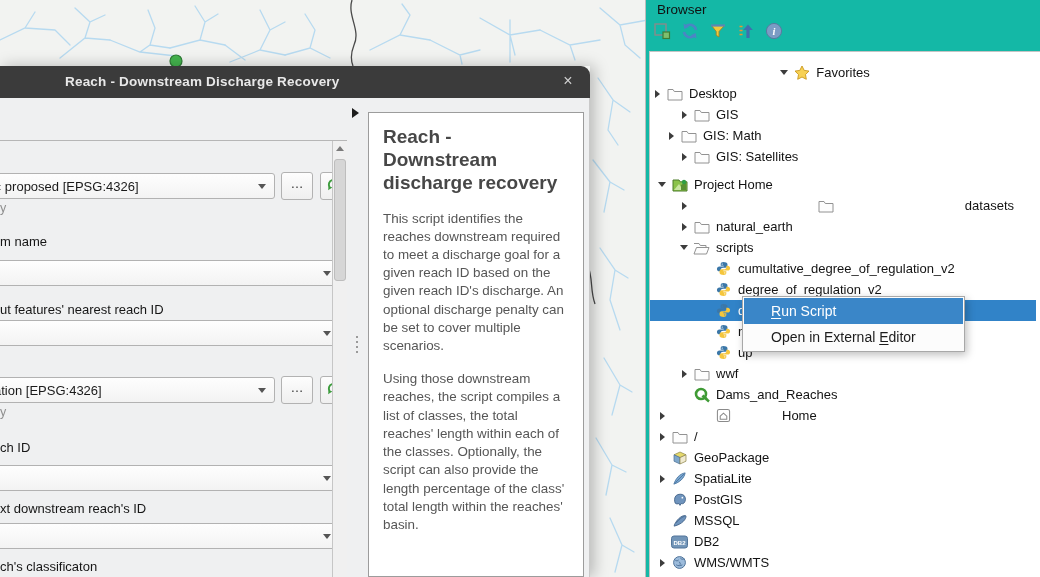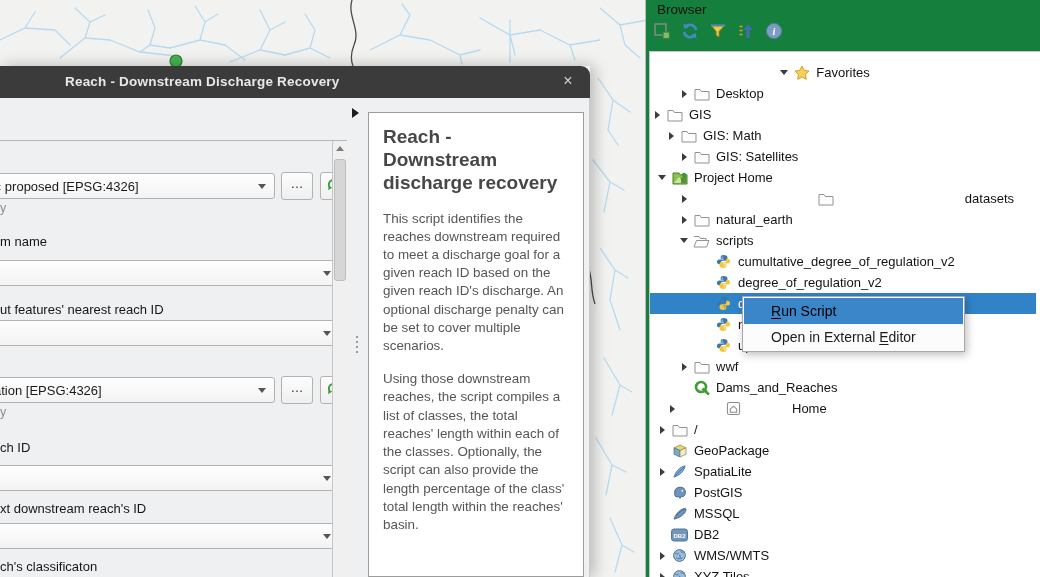--- a/index.html
+++ b/index.html
@@ -53,21 +53,21 @@
   #splitter-dots{position:absolute;left:356px;top:235px;}
   #splitter-dots i{display:block;width:2px;height:2px;background:#9a9a9a;margin:3px 0;}
 
   
   #help-panel{position:absolute;left:368px;top:14px;width:187px;bottom:0;background:#fff;
               border:1px solid #9c9c9c;padding:10px 13px 0 14px;overflow:hidden;}
   #help-heading{font-size:19px;font-weight:bold;color:#474747;line-height:1.22;margin:2px 0 15px;}
   .help-par{font-size:13.4px;color:#565656;line-height:1.36;margin:0 0 15px;}
 
   
-  #browser-panel{position:absolute;left:645px;top:0;width:395px;height:577px;background:#15803d;
+  #browser-panel{position:absolute;left:645px;top:0;width:395px;height:577px;background:#14b8a6;
                  border-left:1px solid #bdbdbd;z-index:5;}
   #browser-title{position:absolute;left:11px;top:2px;font-size:13.5px;color:#111;}
   #browser-toolbar{position:absolute;left:4px;top:21px;display:flex;gap:4px;}
   .tb-btn{width:24px;height:24px;display:flex;align-items:center;justify-content:center;border-radius:3px;}
   #tree-wrap{position:absolute;left:3px;top:51px;right:0;bottom:0;background:#ffffff;
              border-left:1px solid #c4c4c4;border-top:1px solid #c4c4c4;overflow:hidden;}
   .tree-row{height:21px;width:337px;display:flex;align-items:center;font-size:13px;color:#131313;}
   .tree-row:first-child{margin-top:10px;justify-content:center;}
   .tree-row.selected{background:#3183c8;color:#ffffff;}
   .exp-slot{width:14px;display:flex;justify-content:center;flex:0 0 14px;}
@@ -77,21 +77,21 @@
               border-right:4px solid transparent;}
   .tree-icon{width:17px;height:16px;margin:0 6px 0 2px;flex:0 0 17px;display:flex;
              align-items:center;justify-content:center;}
   .tree-label{white-space:nowrap;}
 
   
   #context-menu{position:absolute;left:742px;top:296px;width:219px;background:#fcfcfc;
                 border:1px solid #a8a8a8;padding:1px;z-index:50;
                 box-shadow:2px 3px 8px rgba(0,0,0,.25);}
   .menu-item{height:26px;line-height:26px;padding-left:27px;font-size:14px;color:#1c1c1c;}
-  .menu-item.hl{background:#3a86c8;color:#000000;}
+  .menu-item.hl{background:#3a86c8;color:#ffffff;}
   .menu-item u{text-underline-offset:2px;}
 </style>
 </head>
 <body>
 
 <div id="map-layer">
   <svg width="660" height="577" viewBox="0 0 660 577">
     <g fill="none" stroke="#b7daf0" stroke-width="1.3" stroke-linecap="round">
       <path d="M0 40 L25 28 L55 30 M25 28 L35 12 M55 30 L70 45"></path>
       <path d="M60 58 L85 38 L110 40 M85 38 L90 22 L105 15 M90 22 L75 8"></path>
@@ -246,40 +246,40 @@
         <span class="exp-slot">
           <span class="exp-open"></span>
         </span>
         <span class="tree-icon">
           <svg width="16" height="16" viewBox="0 0 16 16">
             <path d="M8 1l2.2 4.4 4.8.7-3.5 3.4.8 4.8L8 12l-4.3 2.3.8-4.8L1 6.1l4.8-.7z" fill="#f7d154" stroke="#c9971c" stroke-width="0.9"></path>
           </svg>
         </span>
         <span class="tree-label">Favorites</span>
       </div>
+      <div class="tree-row" style="">
+        <span class="exp-slot">
+          <span class="exp-closed"></span>
+        </span>
+        <span class="tree-icon">
+          <svg width="16" height="14" viewBox="0 0 16 14">
+            <path d="M1 2.5h5l1.3 2H15v8.5H1z" fill="#fdfdfd" stroke="#929292"></path>
+          </svg>
+        </span>
+        <span class="tree-label">Desktop</span>
+      </div>
       <div class="tree-row" style="padding-left: 27px;">
         <span class="exp-slot">
           <span class="exp-closed"></span>
         </span>
         <span class="tree-icon">
           <svg width="16" height="14" viewBox="0 0 16 14">
             <path d="M1 2.5h5l1.3 2H15v8.5H1z" fill="#fdfdfd" stroke="#929292"></path>
           </svg>
         </span>
-        <span class="tree-label">Desktop</span>
-      </div>
-      <div class="tree-row" style="">
-        <span class="exp-slot">
-          <span class="exp-closed"></span>
-        </span>
-        <span class="tree-icon">
-          <svg width="16" height="14" viewBox="0 0 16 14">
-            <path d="M1 2.5h5l1.3 2H15v8.5H1z" fill="#fdfdfd" stroke="#929292"></path>
-          </svg>
-        </span>
         <span class="tree-label">GIS</span>
       </div>
       <div class="tree-row" style="padding-left: 14px;">
         <span class="exp-slot">
           <span class="exp-closed"></span>
         </span>
         <span class="tree-icon">
           <svg width="16" height="14" viewBox="0 0 16 14">
             <path d="M1 2.5h5l1.3 2H15v8.5H1z" fill="#fdfdfd" stroke="#929292"></path>
           </svg>
@@ -290,21 +290,21 @@
         <span class="exp-slot">
           <span class="exp-closed"></span>
         </span>
         <span class="tree-icon">
           <svg width="16" height="14" viewBox="0 0 16 14">
             <path d="M1 2.5h5l1.3 2H15v8.5H1z" fill="#fdfdfd" stroke="#929292"></path>
           </svg>
         </span>
         <span class="tree-label">GIS: Satellites</span>
       </div>
-      <div class="tree-row" style="padding-left: 5px;">
+      <div class="tree-row" style="padding-left: 5px; margin-top: 7px;">
         <span class="exp-slot">
           <span class="exp-open"></span>
         </span>
         <span class="tree-icon">
           <svg width="16" height="14" viewBox="0 0 16 14">
             <path d="M1 2h6l1.2 1.8H15V13H1z" fill="#8bc34a" stroke="#4c7d2a"></path>
             <path d="M2 12l5-6 4 6z" fill="#c8e6a0"></path>
             <path d="M9 7l5-3v8h-5z" fill="#5a9132"></path>
             <circle cx="12" cy="4" r="2.2" fill="#2f9e44"></circle>
           </svg>
@@ -411,21 +411,21 @@
         <span class="tree-icon">
           <svg width="16" height="16" viewBox="0 0 16 16">
             <circle cx="7" cy="7" r="5" fill="none" stroke="#3f9b35" stroke-width="2.6"></circle>
             <path d="M8.5 8.5L14 13.5" stroke="#3f9b35" stroke-width="3"></path>
             <rect x="11.5" y="11.5" width="4.5" height="4.5" fill="#ffffff"></rect>
             <path d="M10 10l5 4.5" stroke="#3f9b35" stroke-width="2.4"></path>
           </svg>
         </span>
         <span class="tree-label">Dams_and_Reaches</span>
       </div>
-      <div class="tree-row" style="padding-left: 15px; gap: 44px;">
+      <div class="tree-row" style="padding-left: 5px; gap: 44px;">
         <span class="exp-slot">
           <span class="exp-closed"></span>
         </span>
         <span class="tree-icon">
           <svg width="15" height="15" viewBox="0 0 16 16">
             <rect x="1.5" y="1.5" width="13" height="13" rx="2" fill="none" stroke="#8a8a8a" stroke-width="1.1"></rect>
             <path d="M4.5 8.7L8 5.5l3.5 3.2V12h-7z" fill="none" stroke="#8a8a8a" stroke-width="1.1"></path>
           </svg>
         </span>
         <span class="tree-label">Home</span>

